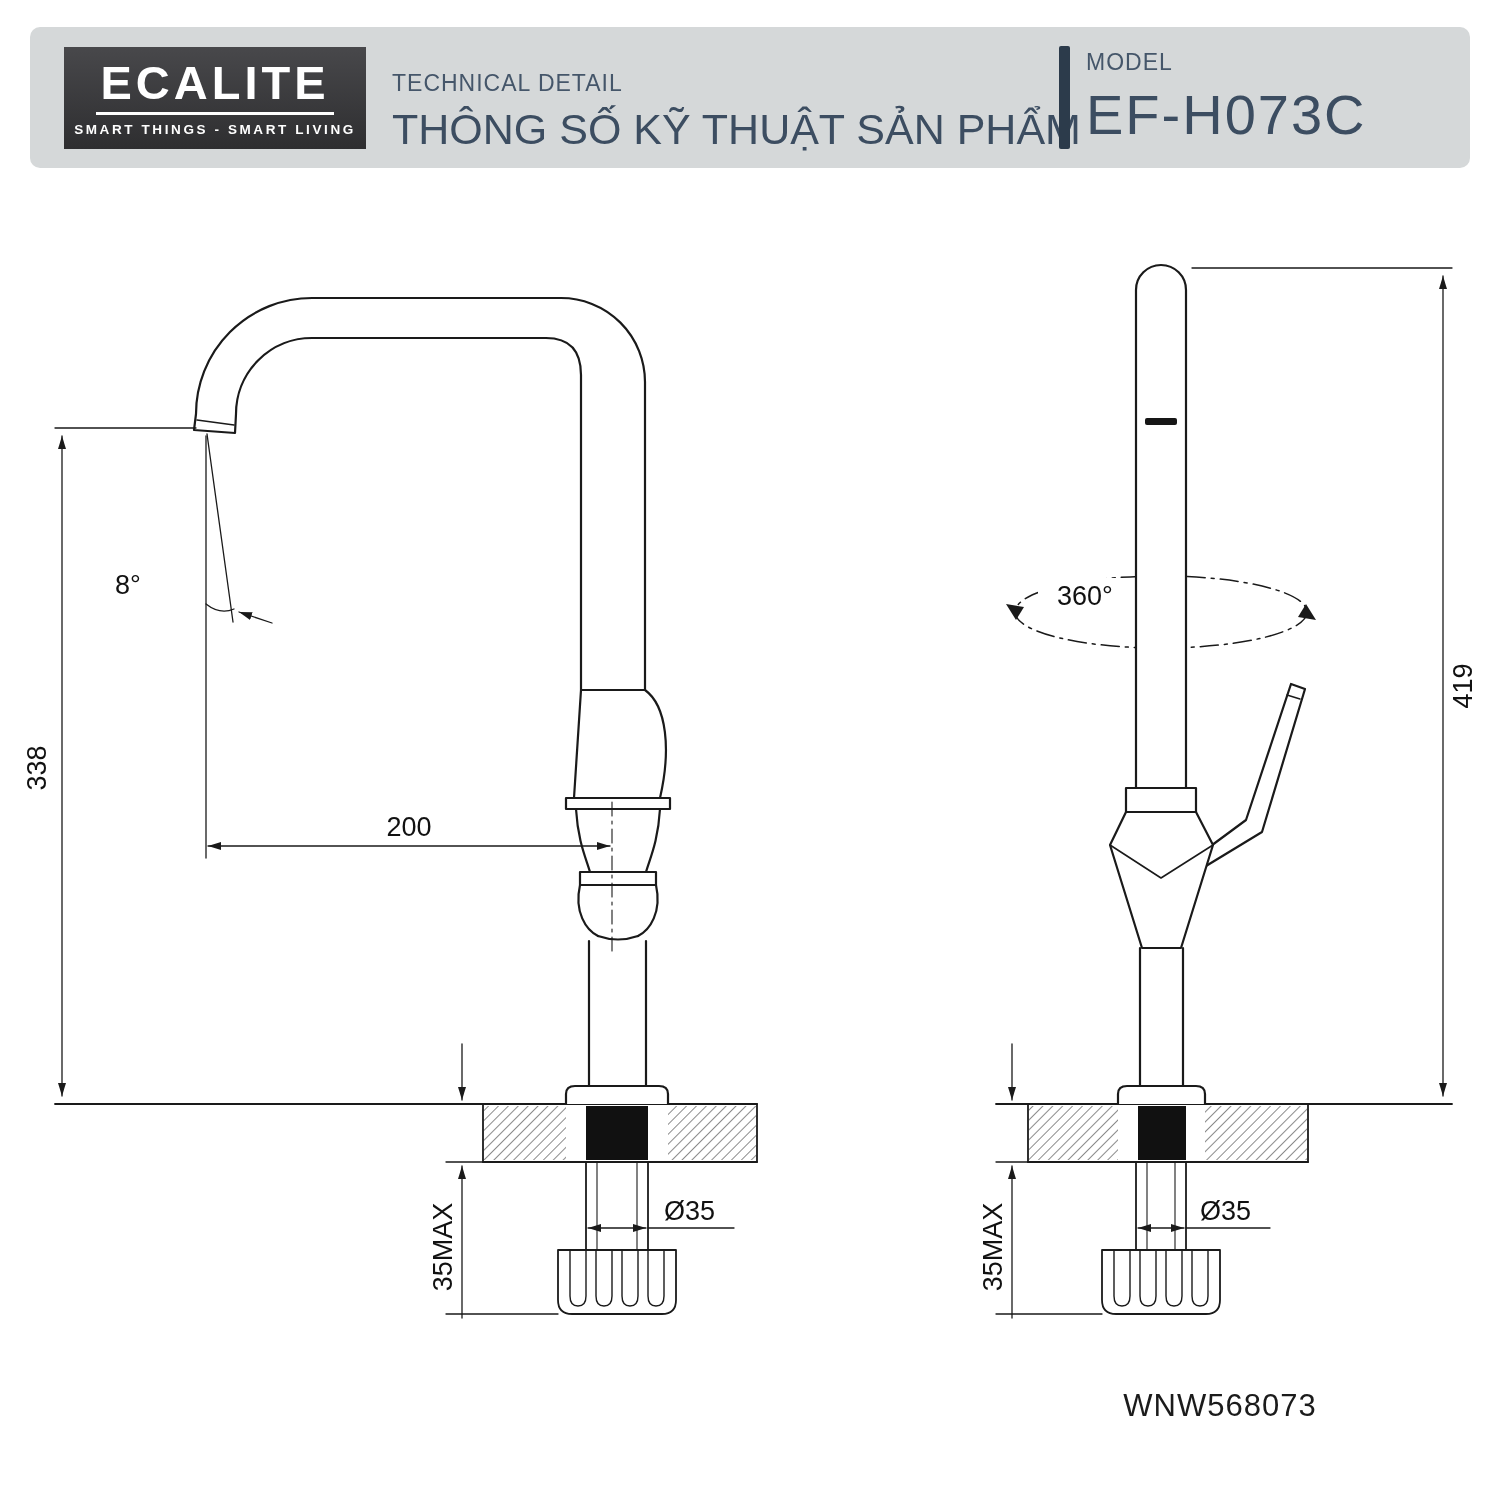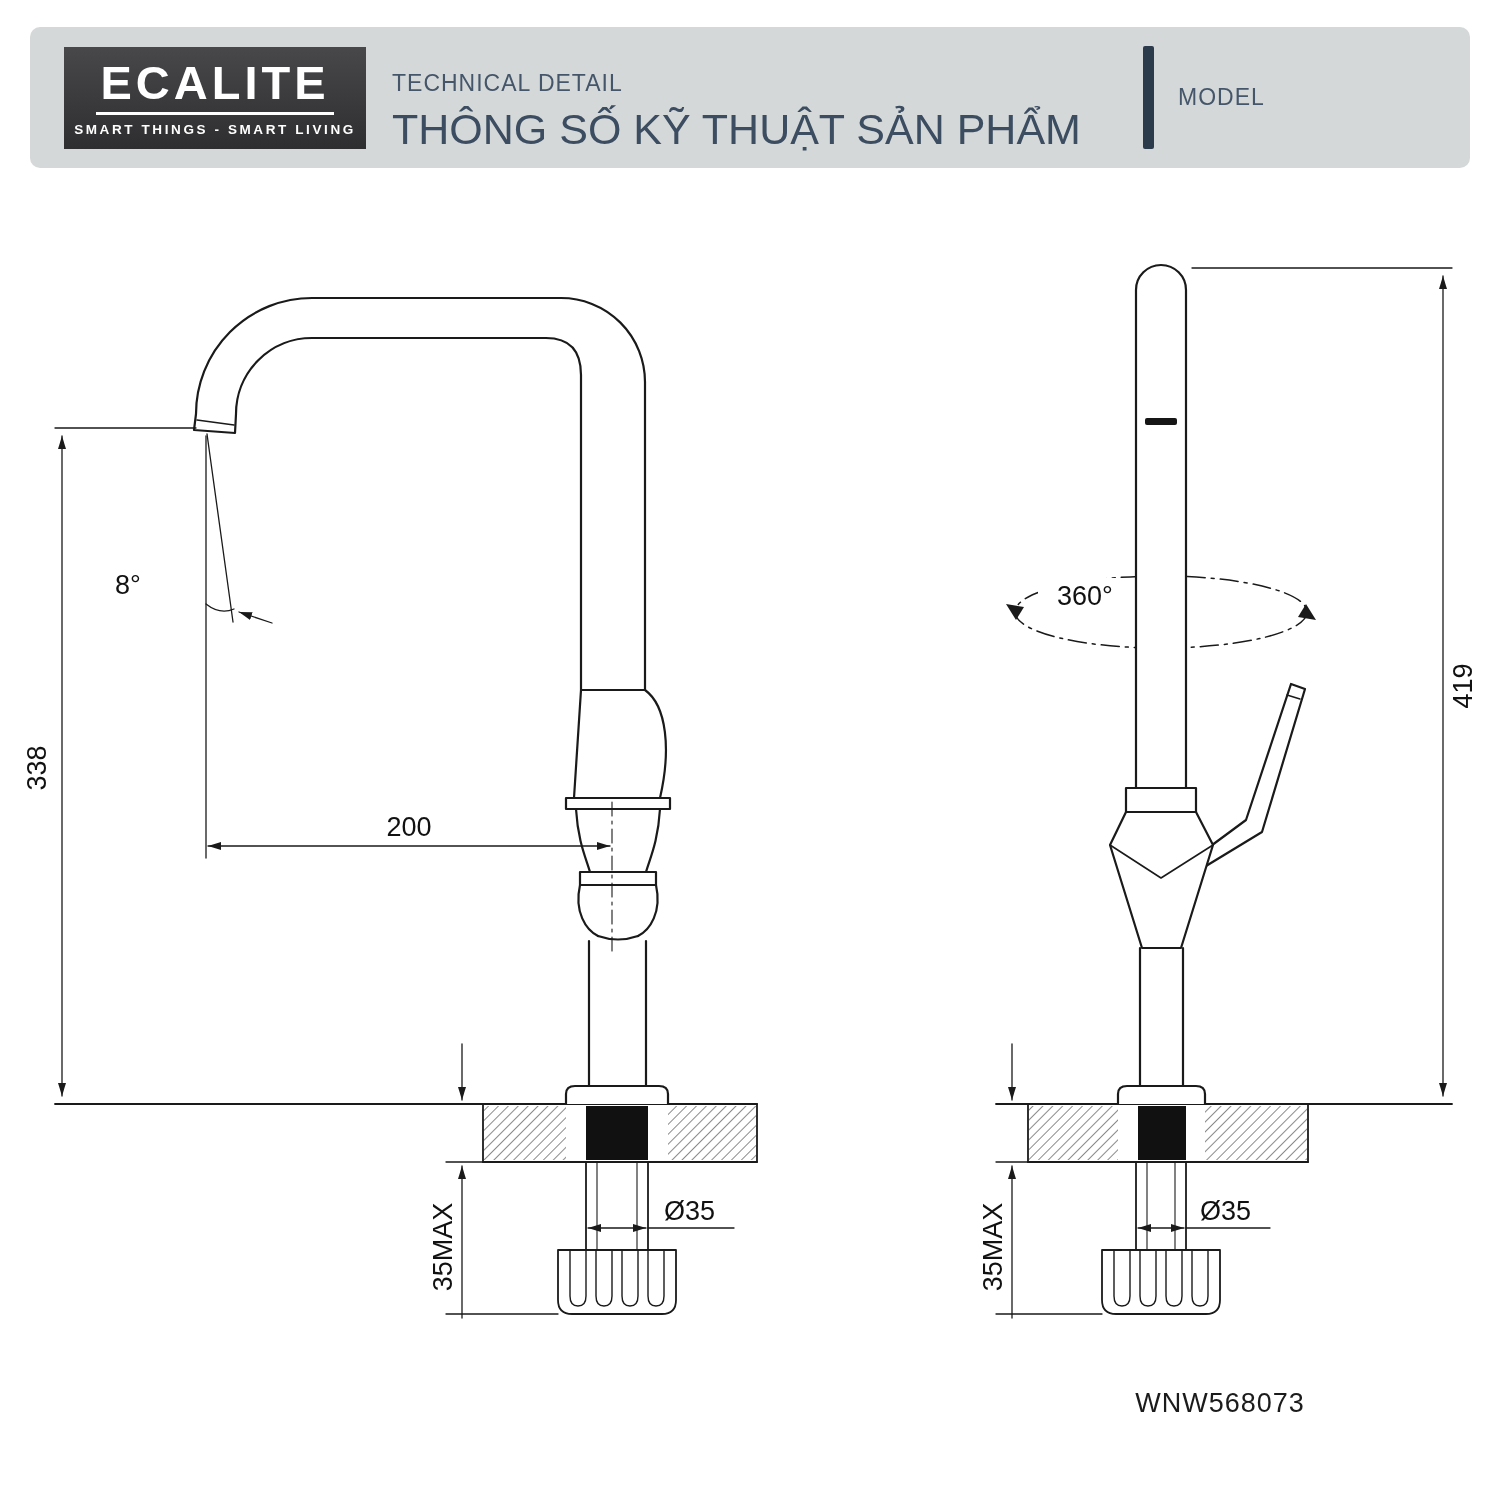--- a/index.html
+++ b/index.html
@@ -18,46 +18,47 @@
     background:linear-gradient(180deg,#48484b 0%,#2e2e30 100%);
     display:flex;flex-direction:column;align-items:center;justify-content:center;
   }
   .logo-brand{color:#ffffff;font-size:47px;font-weight:700;letter-spacing:4px;line-height:1;}
   .logo-line{width:238px;height:3px;background:#ffffff;margin:6px 0 7px;}
   .logo-tagline{color:#ffffff;font-size:13.5px;letter-spacing:2.6px;font-weight:700;white-space:nowrap;}
   .titles{margin-left:26px;flex:1 1 auto;min-width:0;margin-top:28px;}
   .title-small{color:#45566a;font-size:23px;letter-spacing:1px;}
   .title-large{color:var(--accent,#3c4d61);font-size:43px;margin-top:8px;white-space:nowrap;}
   .hdr-divider{width:11px;height:103px;background:#2c3b4b;border-radius:2px;flex:0 0 auto;}
-  .model{width:316px;flex:0 0 auto;padding-left:24px;box-sizing:border-box;}
+  .model{width:400px;flex:0 0 auto;padding-left:16px;box-sizing:border-box;}
   .model-label{color:#45566a;font-size:23px;letter-spacing:1px;}
   .model-value{color:var(--accent,#3c4d61);font-size:56px;margin-top:6px;letter-spacing:2px;white-space:nowrap;}
   .sheet{position:absolute;left:0;top:0;}
   .dim{font-size:27px;fill:#111111;stroke:none;}
   .part-number{
     position:absolute;left:1070px;top:1388px;width:300px;text-align:center;
-    font-size:27px;color:#1b1b1b;letter-spacing:1px;
+    font-size:31px;color:#1b1b1b;letter-spacing:1px;
   }
 </style>
 </head>
 <body>
 
 <header class="header">
   <div class="logo">
     <div class="logo-brand">ECALITE</div>
     <div class="logo-line"></div>
     <div class="logo-tagline">SMART THINGS - SMART LIVING</div>
   </div>
   <div class="titles">
     <div class="title-small">TECHNICAL DETAIL</div>
     <div class="title-large">THÔNG SỐ KỸ THUẬT SẢN PHẨM</div>
   </div>
   <div class="hdr-divider"></div>
   <div class="model">
     <div class="model-label">MODEL</div>
+    <div class="model-value">EF-H073C</div>
   </div>
 </header>
 
 <svg class="sheet" width="1500" height="1500" viewBox="0 0 1500 1500" font-family="Liberation Sans, DejaVu Sans, sans-serif">
   <defs>
     <marker id="ae" markerWidth="14" markerHeight="10" refX="13" refY="5" orient="auto" markerUnits="userSpaceOnUse">
       <path d="M0,1 L13,5 L0,9 Z" fill="#1a1a1a"></path>
     </marker>
     <marker id="as" markerWidth="14" markerHeight="10" refX="0" refY="5" orient="auto" markerUnits="userSpaceOnUse">
       <path d="M13,1 L0,5 L13,9 Z" fill="#1a1a1a"></path>

